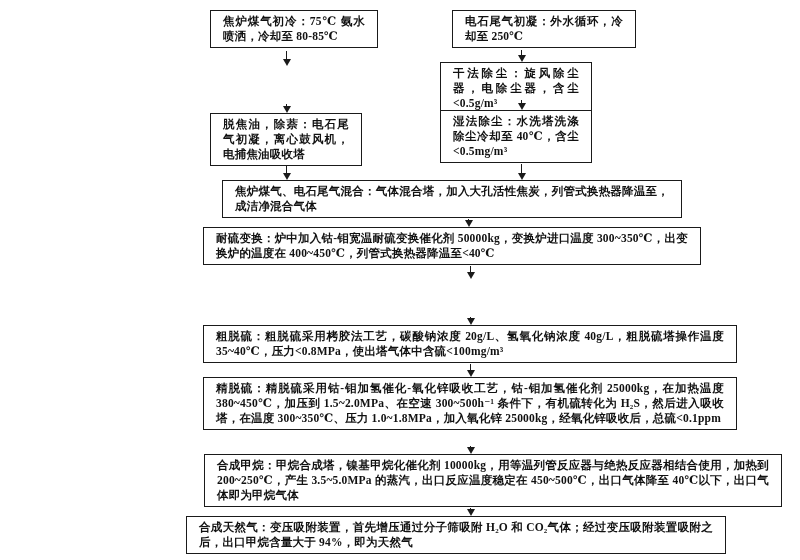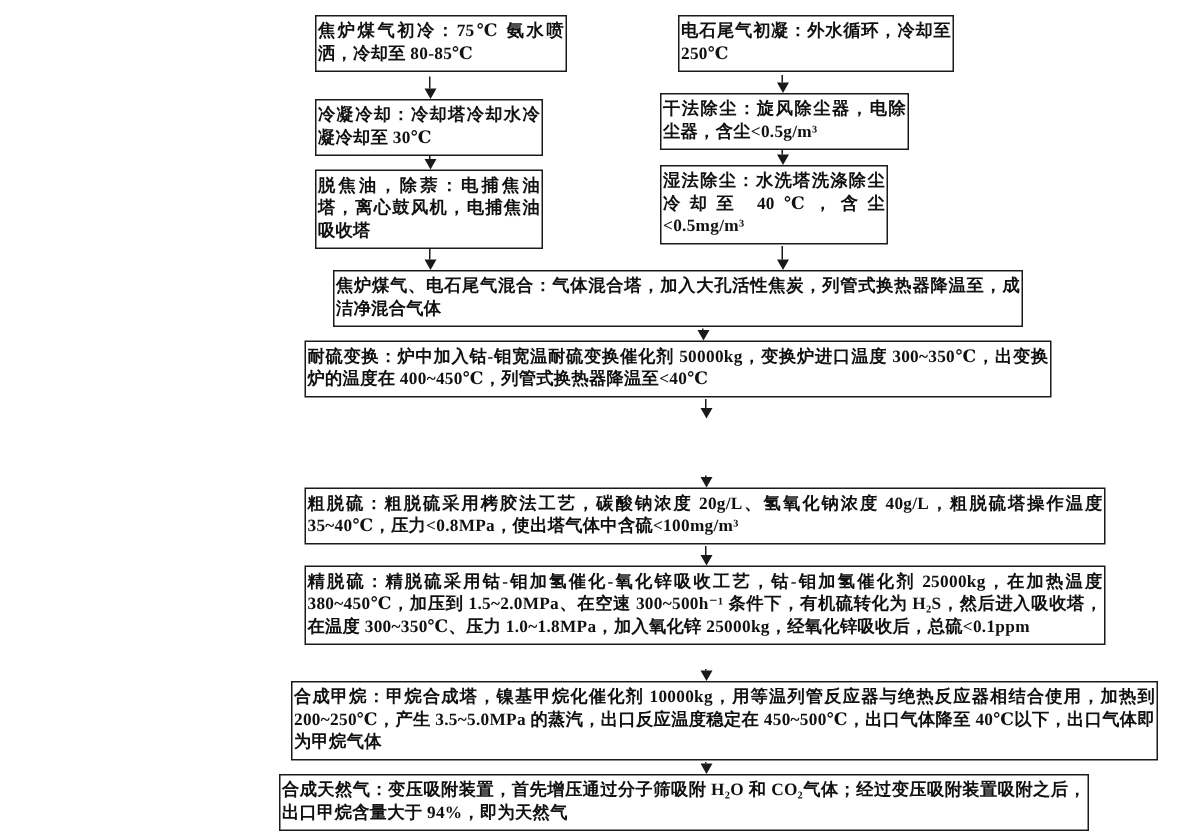--- a/index.html
+++ b/index.html
@@ -4,21 +4,21 @@
 <style>
   html,body{margin:0;padding:0;background:#ffffff;}
   #canvas{
     position:relative;width:800px;height:560px;background:#ffffff;
     font-family:"Liberation Serif","DejaVu Serif",serif;
     color:#111111;overflow:hidden;
   }
   .pbox{
     position:absolute;box-sizing:border-box;background:#ffffff;
     border:1.6px solid #1a1a1a;
-    padding:3px 1px;
+    padding:3px 12px;
     font-size:11.5px;font-weight:bold;line-height:15px;
     text-align:justify;letter-spacing:0.2px;
   }
   .arrow{
     position:absolute;width:9px;
     display:flex;flex-direction:column;align-items:center;
   }
   .arrow .shaft{width:1.5px;flex:1 1 auto;background:#1a1a1a;}
   .arrow .head{
     width:0;height:0;flex:0 0 auto;
@@ -26,32 +26,31 @@
     border-right:4.5px solid transparent;
     border-top:7px solid #1a1a1a;
   }
 </style>
 </head>
 <body>
 
 <div id="canvas">
 
   <div class="pbox" style="left:210px;top:10px;width:168px">焦炉煤气初冷：75℃ 氨水喷洒，冷却至 80-85℃</div>
-  <div class="pbox" style="left:210px;top:66px;width:152px">冷凝冷却：冷却塔冷却水冷凝冷却至 30℃</div>
-  <div class="pbox" style="left:210px;top:113px;width:152px">脱焦油，除萘：电捕焦油塔，离心鼓风机，电捕焦油吸收塔</div>
+  <div class="pbox" style="left:210px;top:113px;width:152px">脱焦油，除萘：电石尾气初凝，离心鼓风机，电捕焦油吸收塔</div>
 
   <div class="pbox" style="left:452px;top:10px;width:184px">电石尾气初凝：外水循环，冷却至 250℃</div>
-  <div class="pbox" style="left:440px;top:62px;width:166px">干法除尘：旋风除尘器，电除尘器，含尘&lt;0.5g/m³</div>
+  <div class="pbox" style="left:440px;top:62px;width:152px">干法除尘：旋风除尘器，电除尘器，含尘&lt;0.5g/m³</div>
   <div class="pbox" style="left:440px;top:110px;width:152px">湿法除尘：水洗塔洗涤除尘冷却至 40℃，含尘&lt;0.5mg/m³</div>
 
   <div class="pbox" style="left:222px;top:180px;width:460px">焦炉煤气、电石尾气混合：气体混合塔，加入大孔活性焦炭，列管式换热器降温至，成洁净混合气体</div>
   <div class="pbox" style="left:203px;top:227px;width:498px">耐硫变换：炉中加入钴-钼宽温耐硫变换催化剂 50000kg，变换炉进口温度 300~350℃，出变换炉的温度在 400~450℃，列管式换热器降温至&lt;40℃</div>
   <div class="pbox" style="left:203px;top:325px;width:534px">粗脱硫：粗脱硫采用栲胶法工艺，碳酸钠浓度 20g/L、氢氧化钠浓度 40g/L，粗脱硫塔操作温度 35~40℃，压力&lt;0.8MPa，使出塔气体中含硫&lt;100mg/m³</div>
   <div class="pbox" style="left:203px;top:377px;width:534px">精脱硫：精脱硫采用钴-钼加氢催化-氧化锌吸收工艺，钴-钼加氢催化剂 25000kg，在加热温度 380~450℃，加压到 1.5~2.0MPa、在空速 300~500h⁻¹ 条件下，有机硫转化为 H₂S，然后进入吸收塔，在温度 300~350℃、压力 1.0~1.8MPa，加入氧化锌 25000kg，经氧化锌吸收后，总硫&lt;0.1ppm</div>
-  <div class="pbox" style="left:194px;top:454px;width:578px">合成甲烷：甲烷合成塔，镍基甲烷化催化剂 10000kg，用等温列管反应器与绝热反应器相结合使用，加热到 200~250℃，产生 3.5~5.0MPa 的蒸汽，出口反应温度稳定在 450~500℃，出口气体降至 40℃以下，出口气体即为甲烷气体</div>
+  <div class="pbox" style="left:204px;top:454px;width:578px">合成甲烷：甲烷合成塔，镍基甲烷化催化剂 10000kg，用等温列管反应器与绝热反应器相结合使用，加热到 200~250℃，产生 3.5~5.0MPa 的蒸汽，出口反应温度稳定在 450~500℃，出口气体降至 40℃以下，出口气体即为甲烷气体</div>
   <div class="pbox" style="left:186px;top:516px;width:540px">合成天然气：变压吸附装置，首先增压通过分子筛吸附 H₂O 和 CO₂气体；经过变压吸附装置吸附之后，出口甲烷含量大于 94%，即为天然气</div>
 
   <div class="arrow" style="left:282px;top:51px;height:15px">
       <div class="shaft"></div>
       <div class="head"></div>
     </div>
   <div class="arrow" style="left:517px;top:50px;height:12px">
       <div class="shaft"></div>
       <div class="head"></div>
     </div>

